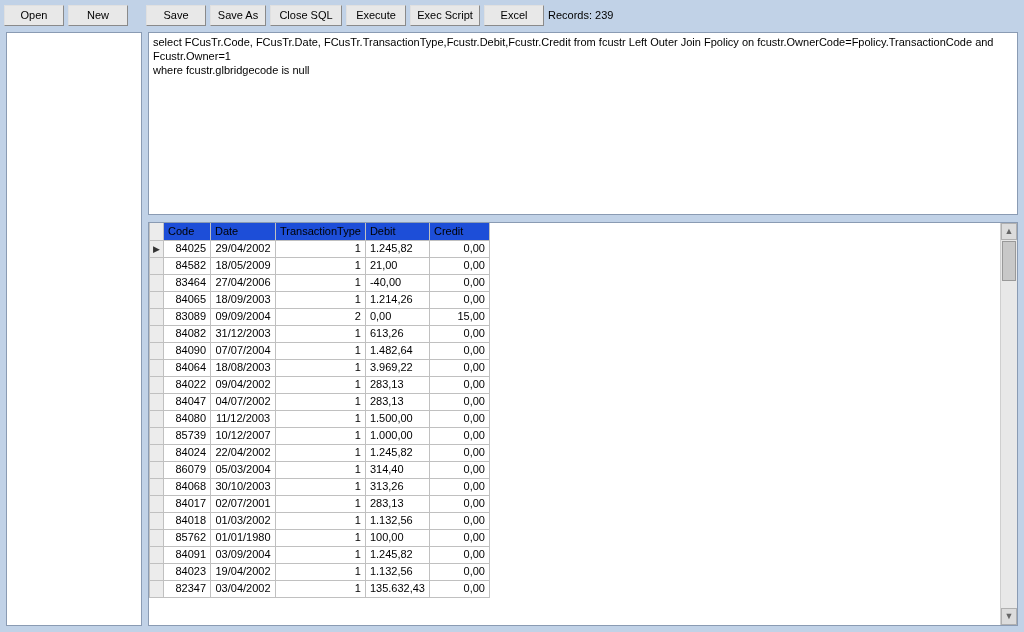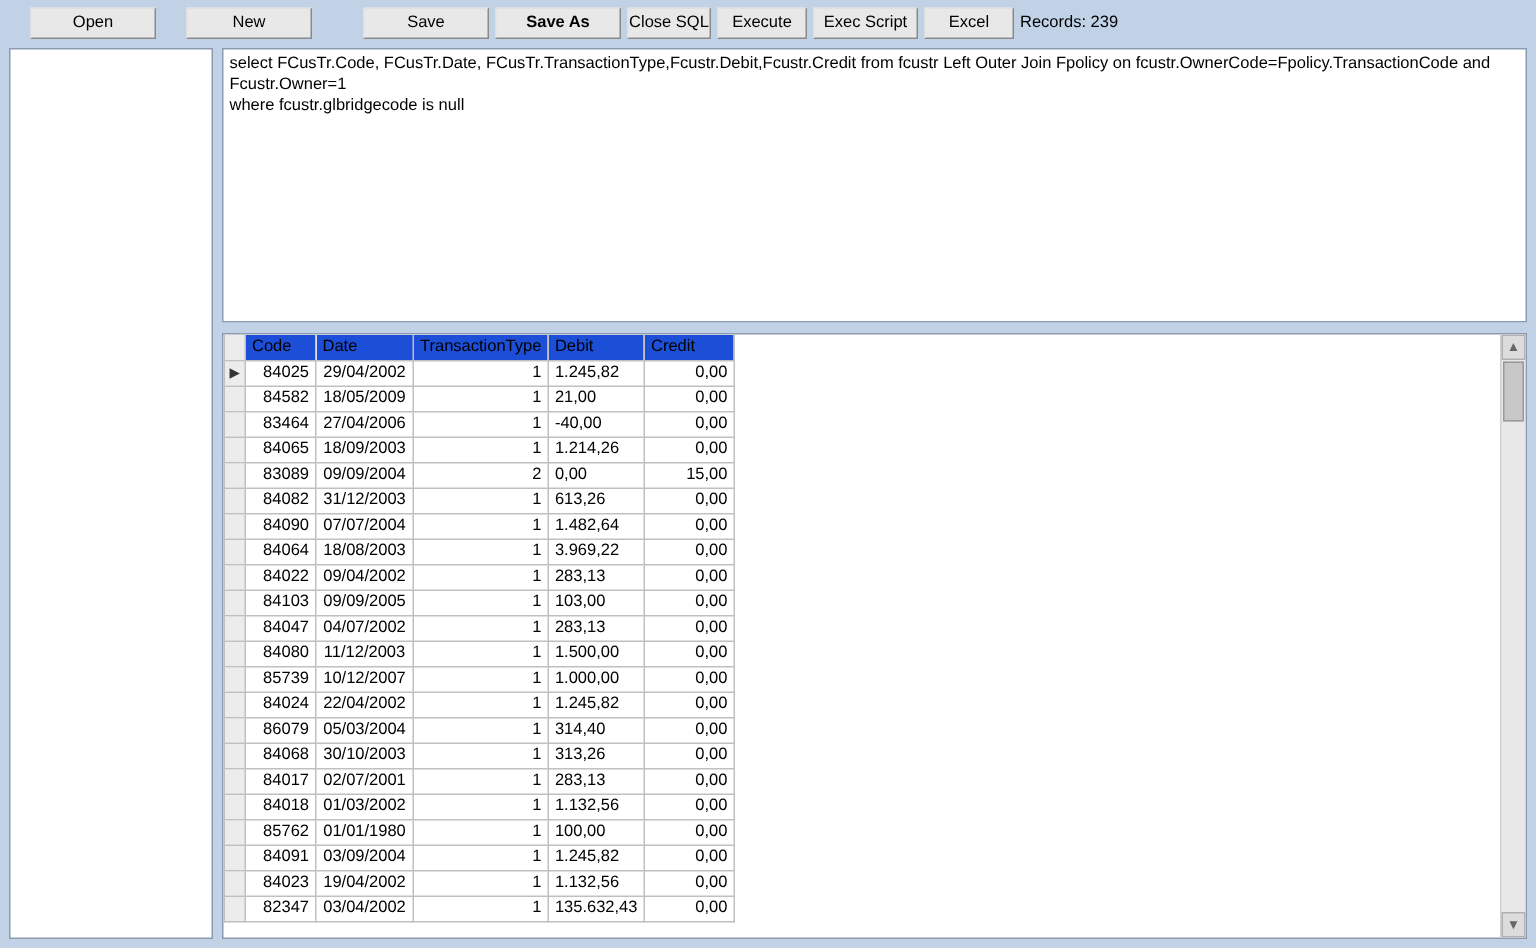--- a/index.html
+++ b/index.html
@@ -23,23 +23,23 @@
     font-family: Tahoma, Arial, sans-serif;
     font-size: 11px;
     background: #e8e8e8;
     border: 1px solid #8a8a8a;
     border-top-color: #e0e0e0;
     border-left-color: #e0e0e0;
     cursor: pointer;
     padding: 0;
     text-align: center;
   }
-  .btn-open, .btn-new, .btn-save { width: 84px; margin-left: 16px; }
-  .btn-saveas { width: 84px; font-weight: bold; }
-  .btn-closesql { width: 56px; }
+  .btn-open, .btn-new, .btn-save { width: 60px; }
+  .btn-saveas { width: 56px; }
+  .btn-closesql { width: 72px; }
   .btn-execute { width: 60px; }
   .btn-execscript { width: 70px; }
   .btn-excel { width: 60px; }
   .gap { width: 10px; }
   .records {
     color: #000;
   }
   .main {
     position: absolute;
     top: 28px; left: 0; right: 0; bottom: 0;
@@ -238,28 +238,20 @@
             <tr>
               <td class="col-ind"><span class="row-pointer"></span></td>
               <td class="col-code">84022</td>
               <td class="col-date">09/04/2002</td>
               <td class="col-ttype">1</td>
               <td class="col-debit">283,13</td>
               <td class="col-credit">0,00</td>
             </tr>
             <tr>
               <td class="col-ind"><span class="row-pointer"></span></td>
-              <td class="col-code">84103</td>
-              <td class="col-date">09/09/2005</td>
-              <td class="col-ttype">1</td>
-              <td class="col-debit">103,00</td>
-              <td class="col-credit">0,00</td>
-            </tr>
-            <tr>
-              <td class="col-ind"><span class="row-pointer"></span></td>
               <td class="col-code">84047</td>
               <td class="col-date">04/07/2002</td>
               <td class="col-ttype">1</td>
               <td class="col-debit">283,13</td>
               <td class="col-credit">0,00</td>
             </tr>
             <tr>
               <td class="col-ind"><span class="row-pointer"></span></td>
               <td class="col-code">84080</td>
               <td class="col-date">11/12/2003</td>

